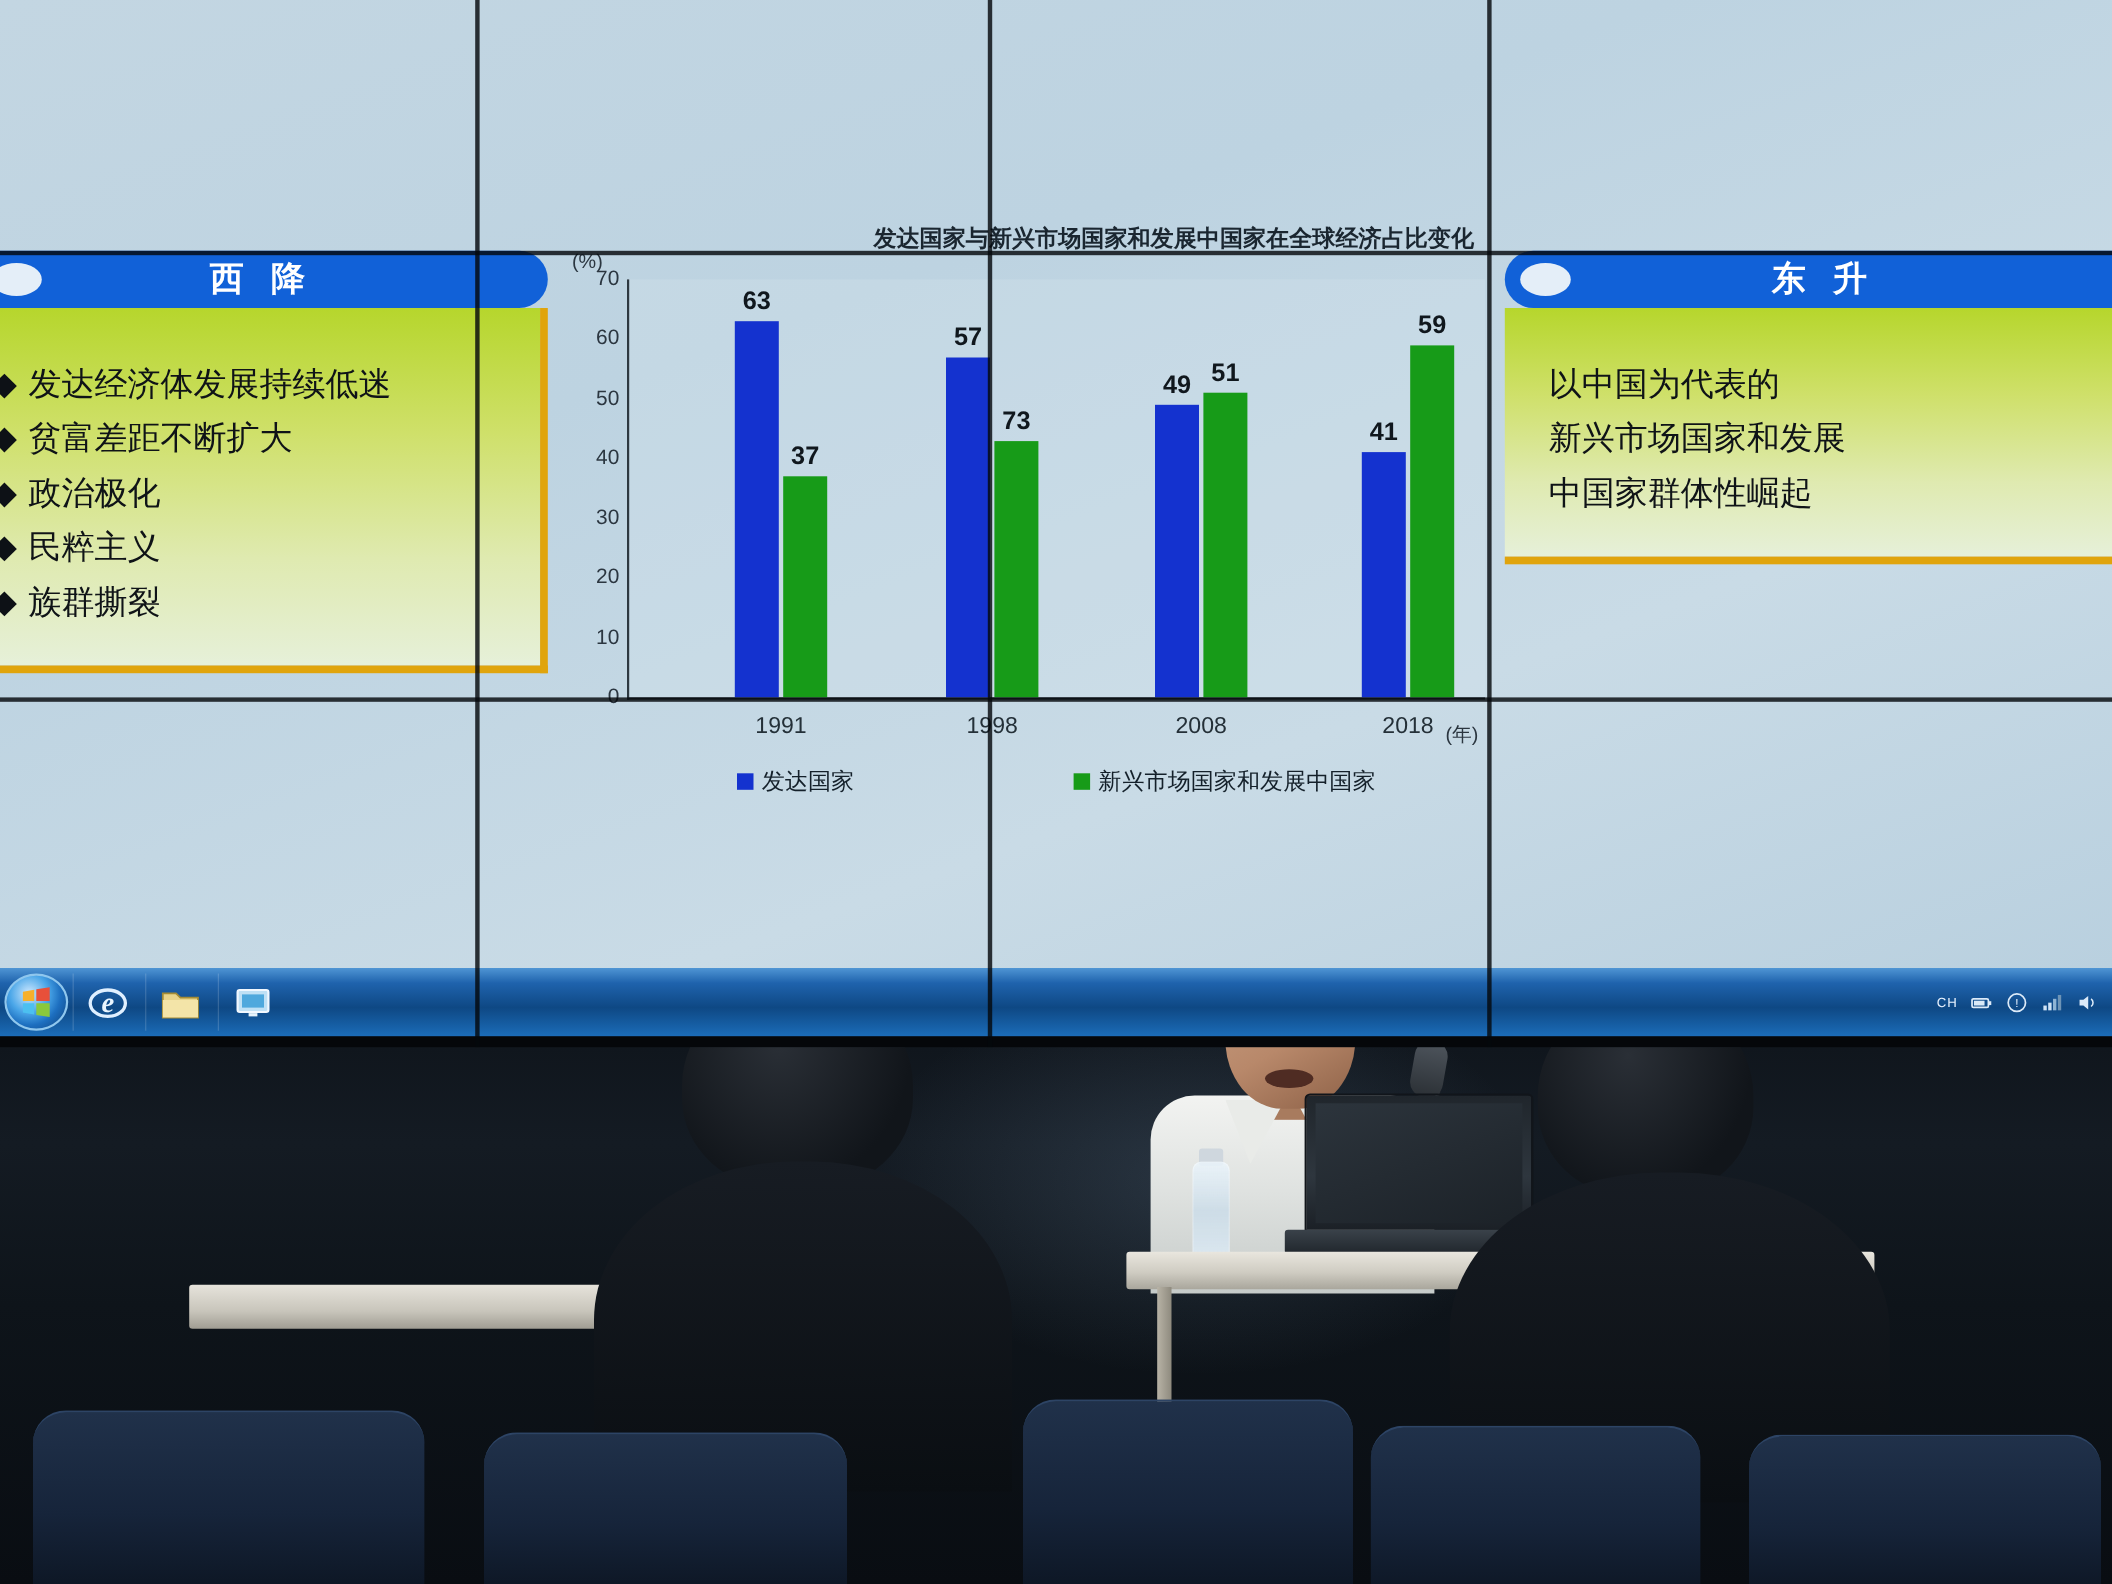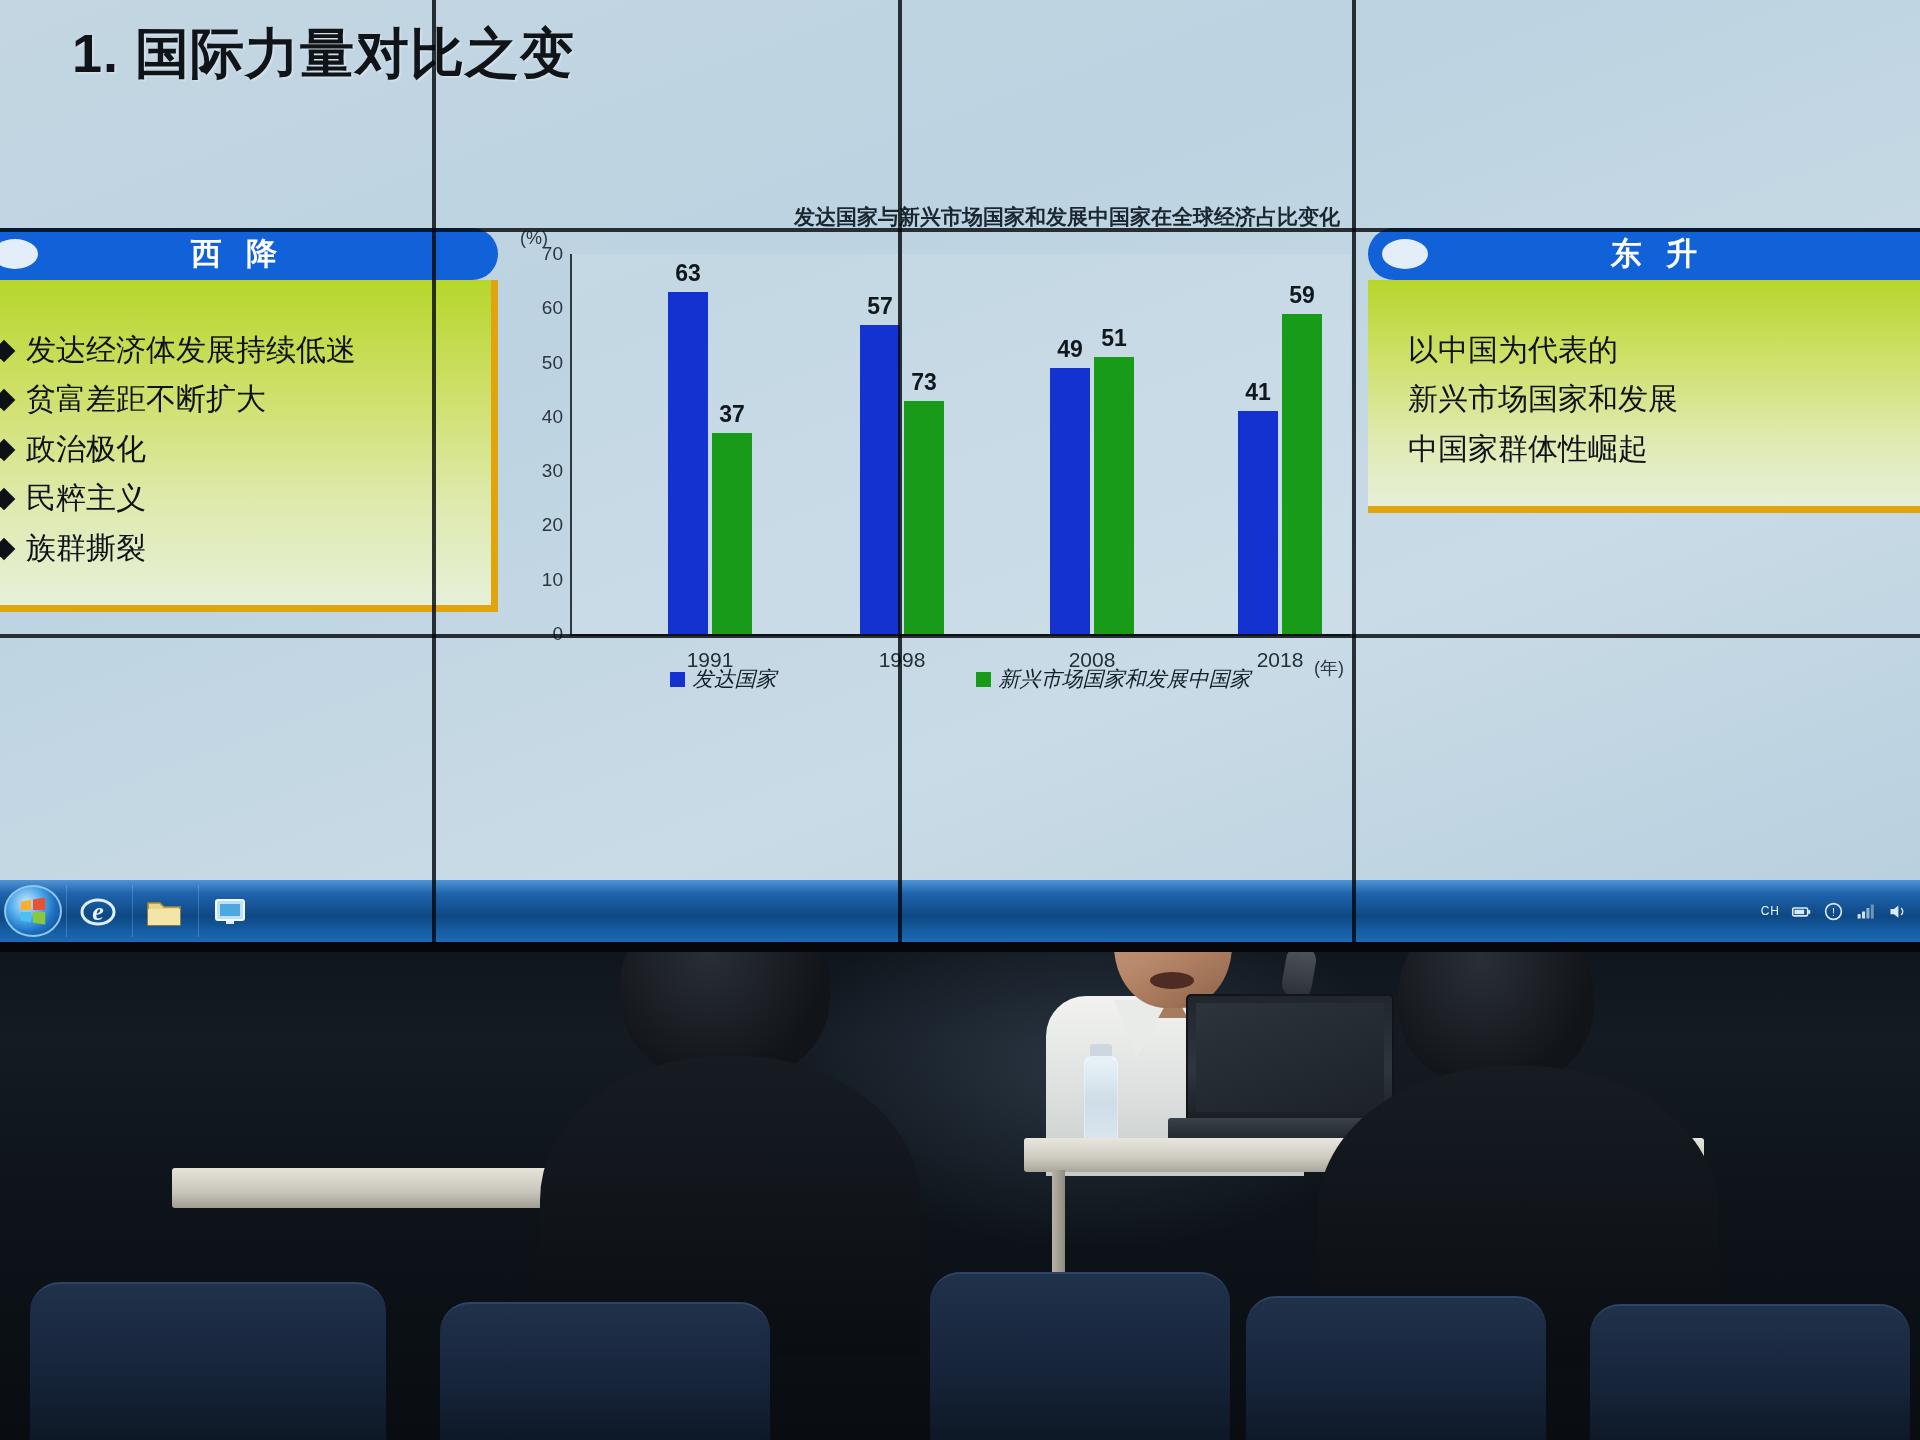--- a/index.html
+++ b/index.html
@@ -87,22 +87,22 @@
   .xtick {
     position: absolute; top: 100%; margin-top: 14px; left: 42px;
     transform: translateX(-50%);
     font-size: 21px; color: #243038; white-space: nowrap;
   }
   #xaxis-unit {
     position: absolute; left: 806px; top: 424px;
     font-size: 18px; color: #2b3640;
   }
   #legend {
-    position: absolute; left: 62px; top: 433px; width: 780px;
-    display: flex; justify-content: space-around; align-items: flex-end; font-style: italic;
+    position: absolute; left: 62px; top: 464px; width: 780px;
+    display: flex; justify-content: space-around; align-items: flex-end;
   }
   .legend-item { display: flex; align-items: center; gap: 8px; }
   .legend-swatch { width: 15px; height: 15px; }
   .legend-swatch.dev { background: #1432cf; }
   .legend-swatch.emg { background: #179b18; }
   .legend-label { font-size: 21px; color: #14202a; white-space: nowrap; }
 
   
   .panel { position: absolute; }
   .panel-head {
@@ -299,21 +299,20 @@
     border-top: 2px solid #2d4465;
   }
 </style>
 </head>
 <body>
 
 <div id="screen-wall">
 
   <div id="slide">
 
-    <div id="slide-title">1. 国际力量对比之变</div>
 
 
     <div id="chart-subtitle">发达国家与新兴市场国家和发展中国家在全球经济占比变化</div>
 
     <div id="chart-area">
       <div id="chart-unit">(%)</div>
 
       <div id="plot">
 
         <div class="ytick" style="top:0%">70</div>

